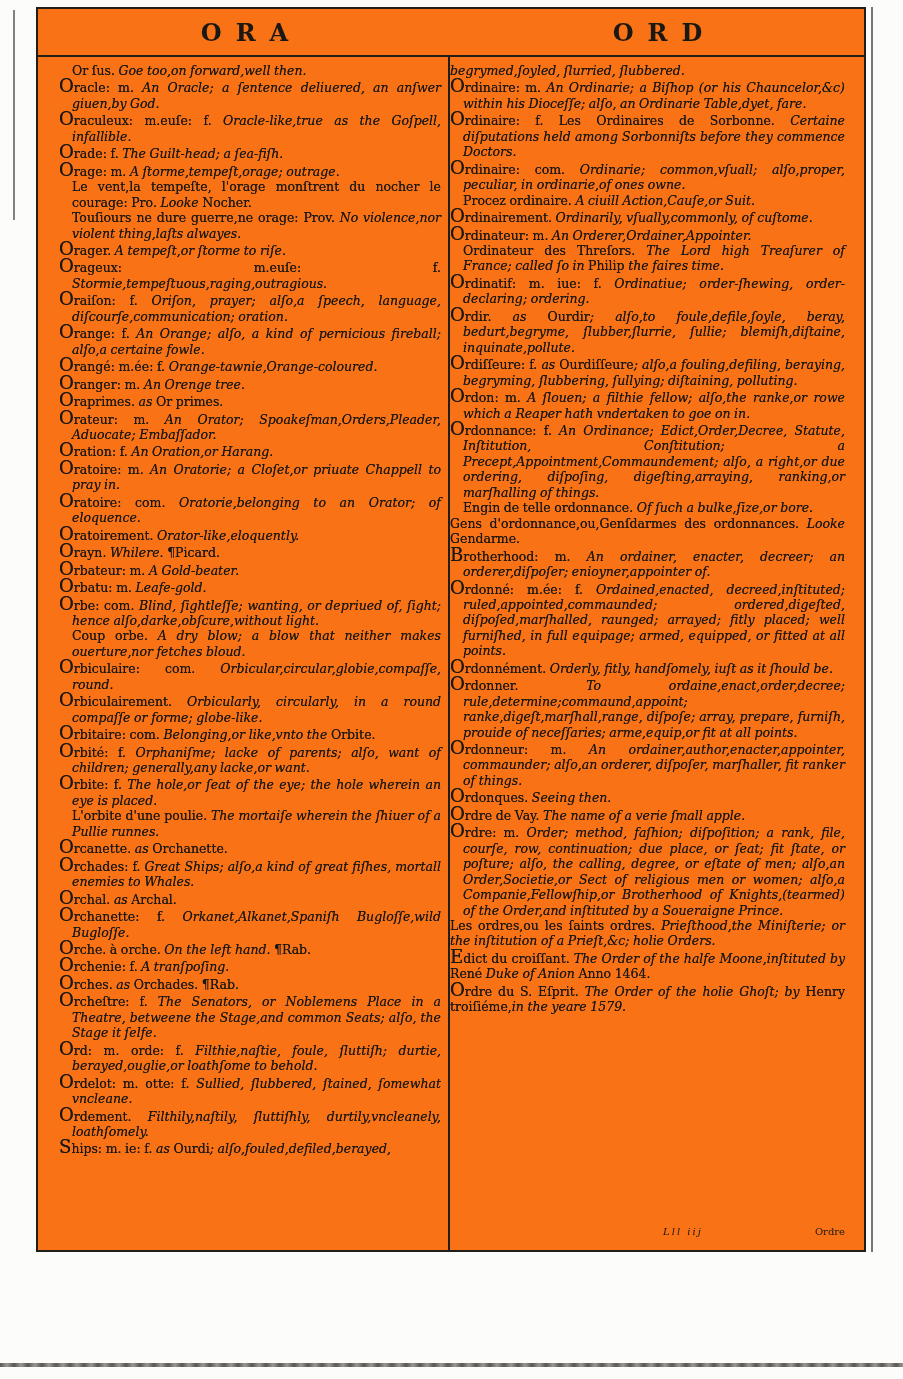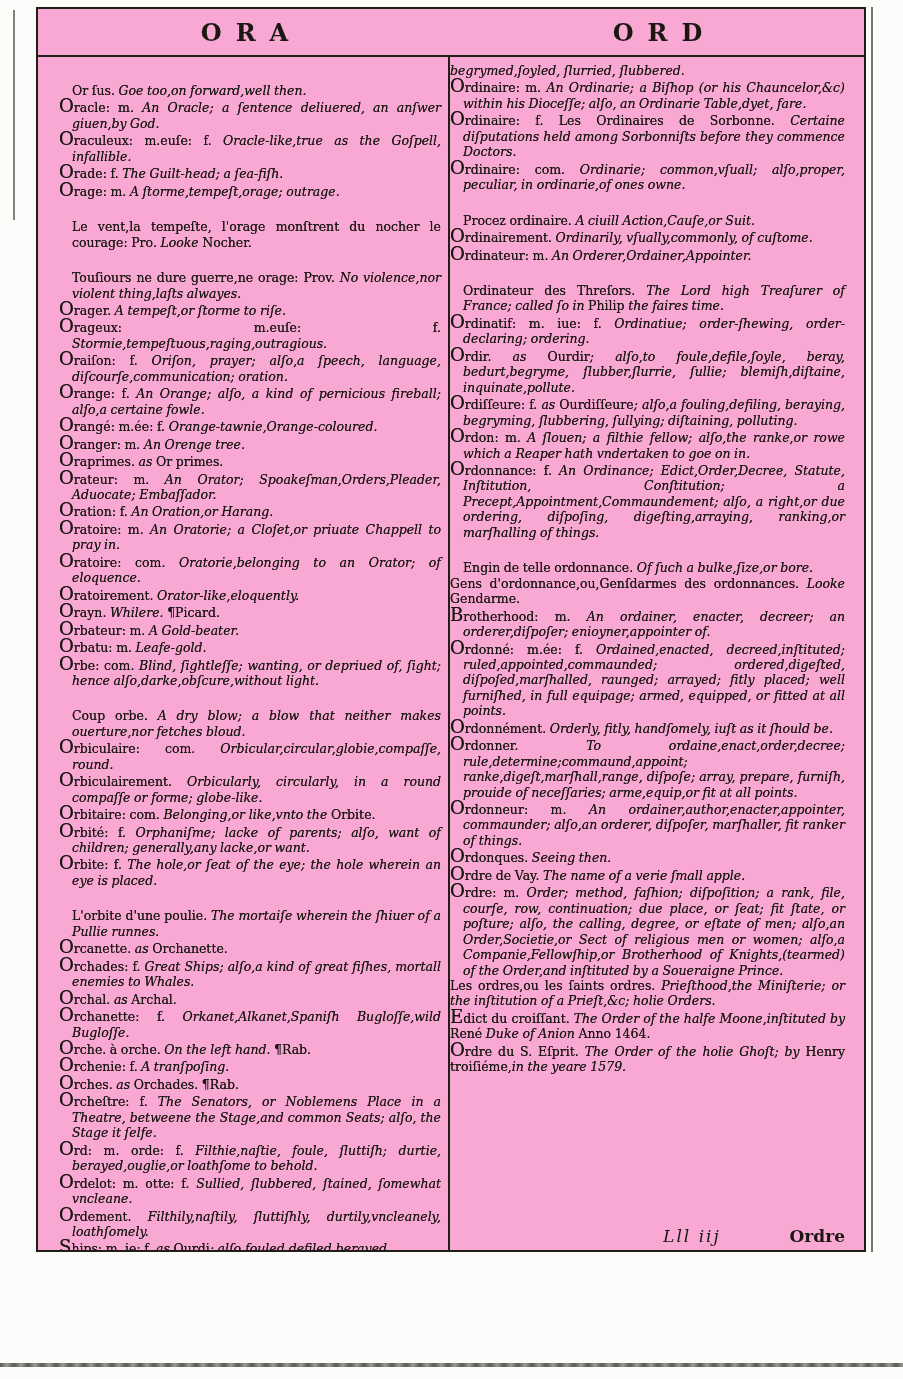--- a/index.html
+++ b/index.html
@@ -14,21 +14,21 @@
   .scan{position:absolute;inset:0;}
   
   .left-edge-artifact{
     position:absolute;left:13px;top:10px;height:210px;width:0;
     border-left:2px solid rgba(30,27,22,.55);
   }
   .page-frame{
     position:absolute;left:36px;top:7px;width:830px;height:1245px;
     border:2px solid #211d18;
     box-sizing:border-box;
-    background:#f9a8d4;
+    background:#f97316;
   }
   
   .page-frame::after{
     content:"";position:absolute;top:-2px;bottom:-2px;right:-9px;
     border-right:2px solid rgba(33,29,24,.6);
   }
   .page-header{
     display:flex;height:46px;align-items:center;
     border-bottom:2px solid #211d18;
   }
@@ -54,28 +54,28 @@
     line-height:15.45px;
     text-align:justify;
     word-spacing:-0.4px;
     text-shadow:0 0 .4px rgba(27,24,20,.85);
   }
   .it{font-style:italic;}
   .ro{font-style:normal;}
   p.main{padding-left:13px;text-indent:-13px;}
   p.main::first-letter{font-size:1.45em;}
   p.fm::first-letter{font-size:1.45em;}
-  p.sub{padding-left:13px;margin-top:20px;}
+  p.sub{padding-left:13px;}
   p.flush,p.fm{padding-left:0;text-indent:0;}
   .sigline{
     position:absolute;left:8px;right:19px;bottom:7px;height:17px;
-    font-size:17px;
+    font-size:10px;
   }
   .sig{position:absolute;left:53%;font-style:italic;letter-spacing:2px;}
-  .catch{position:absolute;right:0;font-weight:bold;}
+  .catch{position:absolute;right:0;}
   .next-page-edge{
     position:absolute;left:0;top:1363px;width:903px;height:4px;
     background:repeating-linear-gradient(90deg,#3c3a36 0,#8a877f 7px,#3c3a36 14px);
     opacity:.85;
   }
 </style>
 </head>
 <body>
 
 <div class="scan">

